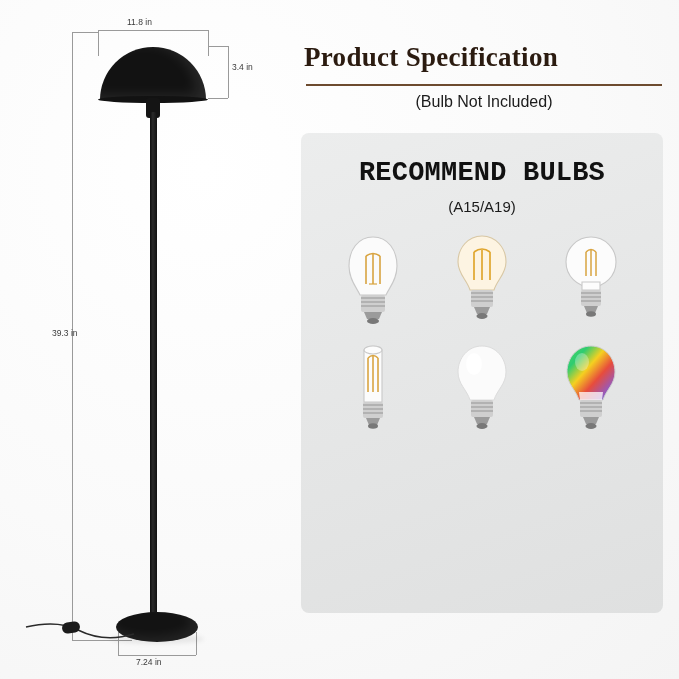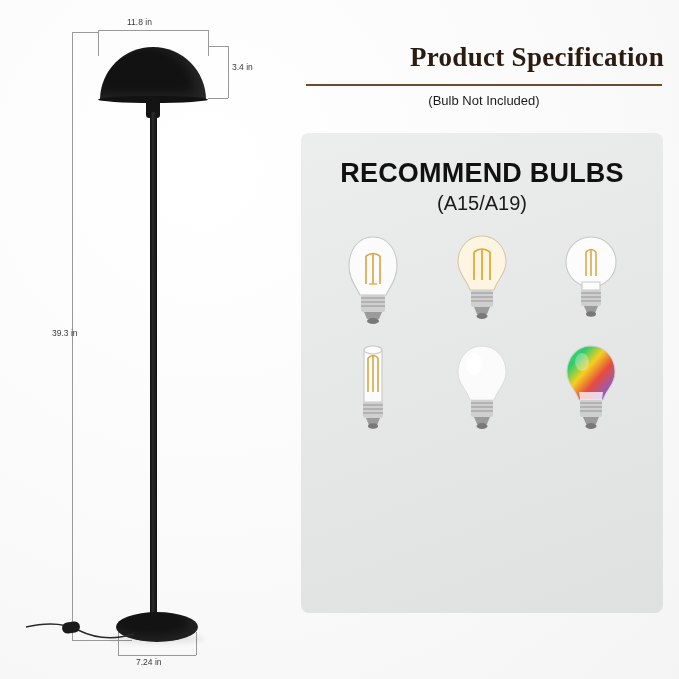--- a/index.html
+++ b/index.html
@@ -134,67 +134,67 @@
   
   .right {
     position: absolute;
     left: 290px; top: 0;
     width: 389px; height: 679px;
   }
   .title {
     position: absolute;
     left: 14px; top: 42px;
     width: 360px;
-    text-align: right;
+    text-align: left;
     font-size: 27px;
     font-weight: bold;
     color: #2b1b10;
     letter-spacing: .3px;
     font-family: "Liberation Serif", serif;
   }
   .title-rule {
     position: absolute;
     left: 16px; top: 84px;
     width: 356px; height: 2px;
     background: #6d4b2f;
   }
   .subtitle {
     position: absolute;
     left: 14px; top: 93px;
     width: 360px;
     text-align: center;
-    font-size: 13px;
+    font-size: 16px;
     color: #1c1c1c;
     font-family: "Liberation Sans", sans-serif;
   }
 
   .card {
     position: absolute;
     left: 11px; top: 133px;
     width: 362px; height: 480px;
     background: linear-gradient(160deg,#eceded 0%, #e6e7e7 45%, #dfe0e0 100%);
     border-radius: 8px;
   }
   .card-heading {
     position: absolute;
     left: 0; top: 25px;
     width: 362px;
     text-align: center;
     font-size: 27px;
     font-weight: bold;
     color: #111;
     letter-spacing: .2px;
-    font-family: Liberation Sans, sans-serif;
+    font-family: Liberation Mono, monospace;
   }
   .card-sub {
     position: absolute;
-    left: 0; top: 59px;
+    left: 0; top: 65px;
     width: 362px;
     text-align: center;
-    font-size: 20px;
+    font-size: 15px;
     color: #1b1b1b;
   }
 
   .bulb-grid {
     position: absolute;
     left: 18px; top: 96px;
     width: 326px; height: 220px;
     display: grid;
     grid-template-columns: repeat(3, 1fr);
     grid-template-rows: repeat(2, 1fr);

